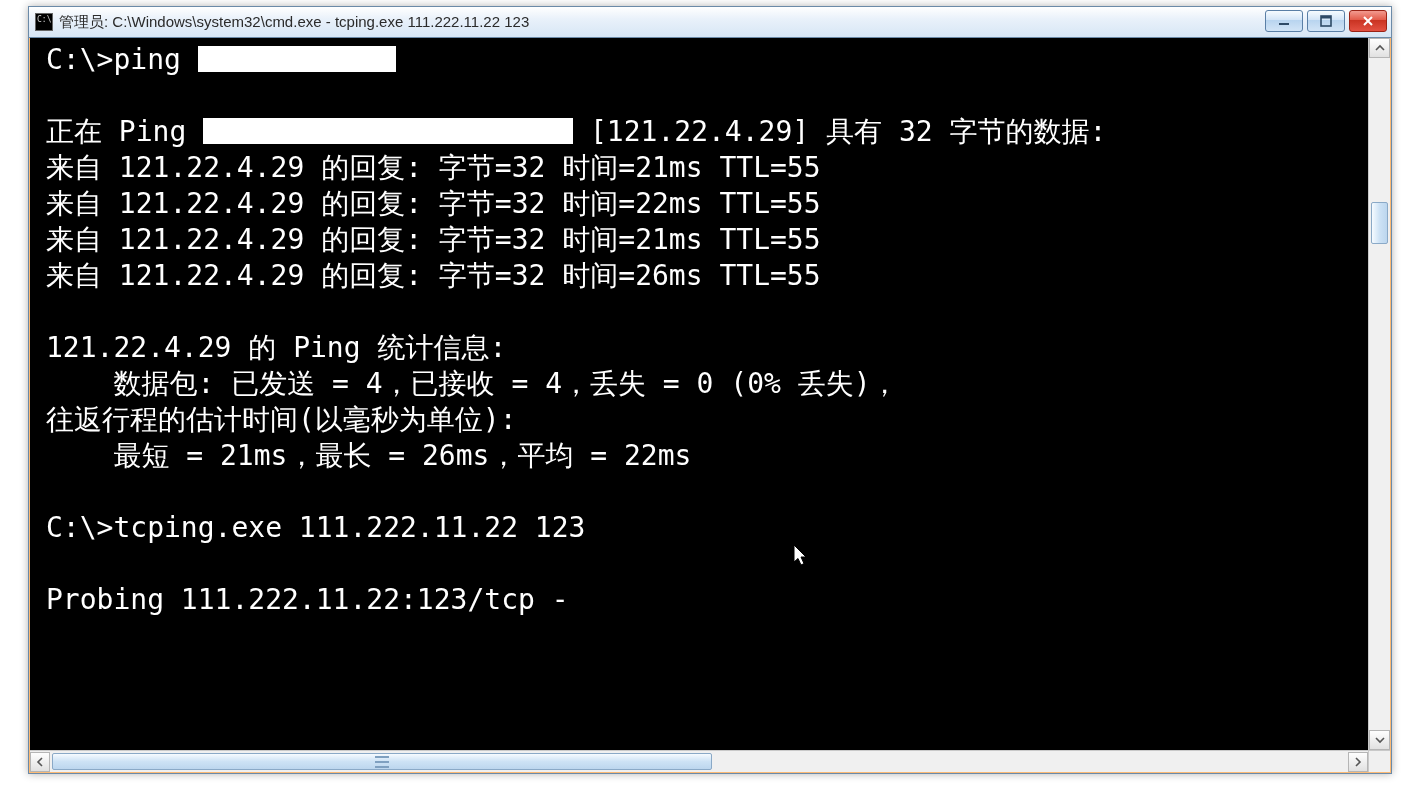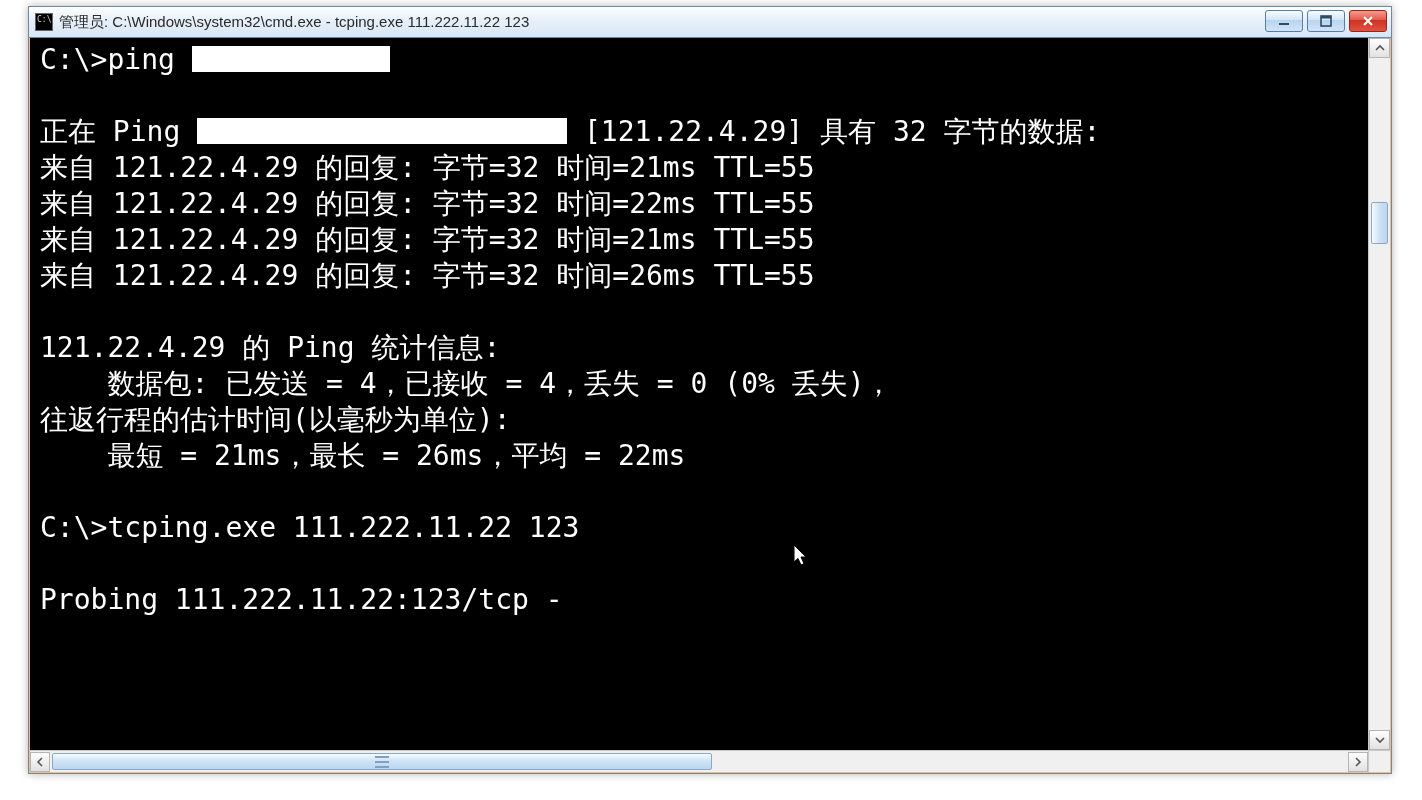--- a/index.html
+++ b/index.html
@@ -96,21 +96,21 @@
     bottom: 22px;
     background: #000000;
     overflow: hidden;
   }
   .console-content {
     color: #ffffff;
     font-family: "SimSun", "NSimSun", "宋体", Consolas, monospace;
     font-size: 28px;
     line-height: 36px;
     white-space: pre;
-    padding: 4px 10px;
+    padding: 4px 16px;
   }
   .redact {
     display: inline-block;
     background: #ffffff;
     height: 26px;
     vertical-align: -3px;
   }
   .redact1 { width: 198px; }
   .redact2 { width: 370px; }
   .vscroll {

